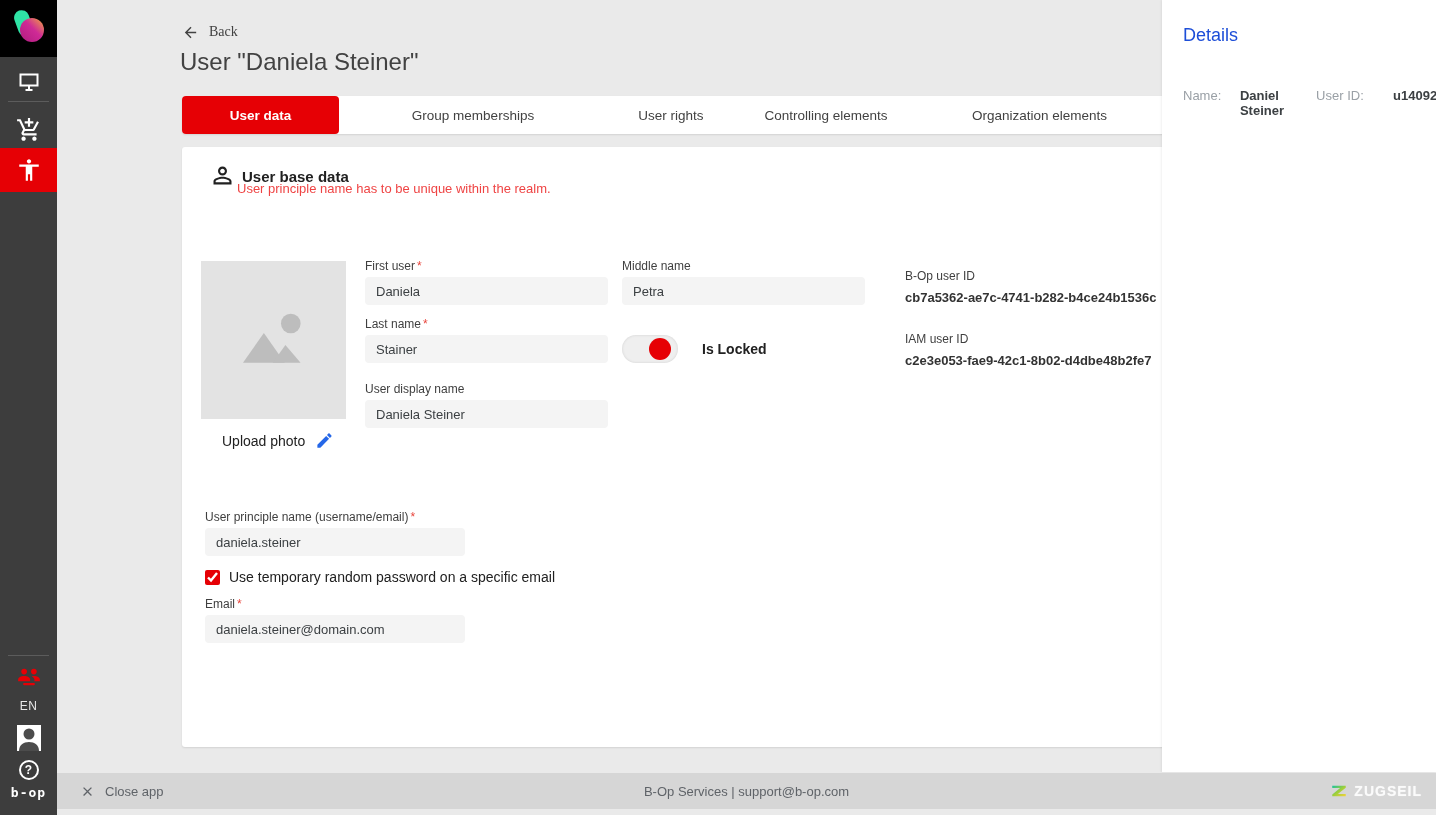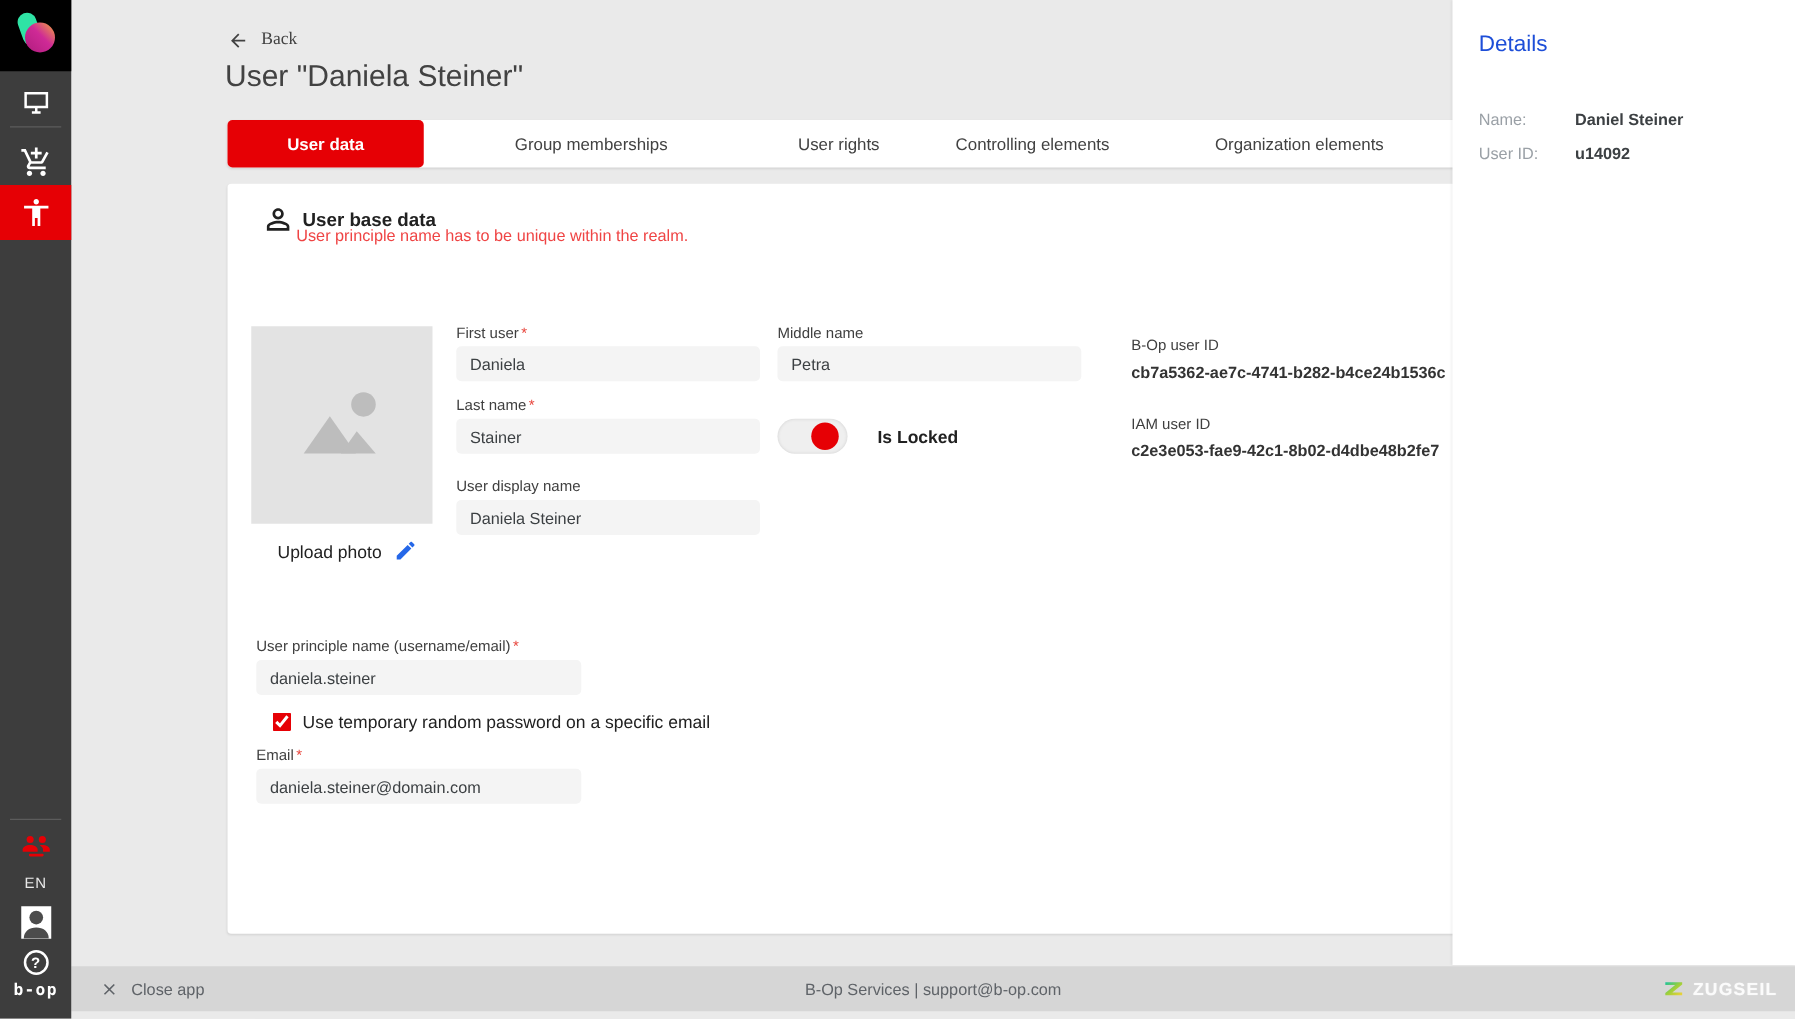--- a/index.html
+++ b/index.html
@@ -64,28 +64,28 @@
   .toggle-knob { position:absolute; left:27px; top:3px; width:22px; height:22px; border-radius:50%; background:#e60005; }
   .toggle-label { font-size:14px; font-weight:bold; color:#212121; }
 
   .ro { position:absolute; left:723px; }
   .ro-label { font-size:12px; color:#3f3f3f; }
   .ro-value { font-size:13px; font-weight:bold; color:#333; margin-top:7px; }
   .ro1 { top:122px; } .ro2 { top:185px; }
 
   .fld-low { left:23px; width:260px; }
   .t363 { top:363px; } .t450 { top:450px; }
-  .check-row { position:absolute; left:36px; top:422px; display:flex; align-items:center; gap:9px; }
+  .check-row { position:absolute; left:23px; top:422px; display:flex; align-items:center; gap:9px; }
   .check-row input { width:15px; height:15px; accent-color:#e60005; cursor:pointer; }
   .check-row label { font-size:14px; color:#212121; }
 
   
   .details { width:274px; height:772px; background:#fff; position:relative; box-shadow:-1px 0 2px rgba(0,0,0,.06); }
   .details-title { position:absolute; left:21px; top:25px; font-size:18px; color:#1d4ed8; }
-  .details-rows { position:absolute; left:21px; top:88px; display:flex; flex-direction:column; gap:12px; }
+  .details-rows { position:absolute; left:21px; top:88px; display:flex; gap:12px; }
   .d-row { display:flex; font-size:13px; }
   .d-label { width:77px; color:#9aa0a6; }
   .d-value { color:#3c4043; font-weight:bold; }
   .btn-stack { position:absolute; left:13px; right:11px; bottom:13px; display:flex; flex-direction:column; gap:8px; }
   .btn { height:36px; border:none; border-radius:4px; font-family:"Liberation Sans", sans-serif; font-size:13px; font-weight:bold; color:#fff; cursor:pointer; box-shadow:0 1px 2px rgba(0,0,0,.25); }
   .btn.primary { background:#e60005; }
   .btn.secondary { background:#6e6e6e; }
 
   
   .footer-zone { height:43px; display:flex; flex-direction:column; }

